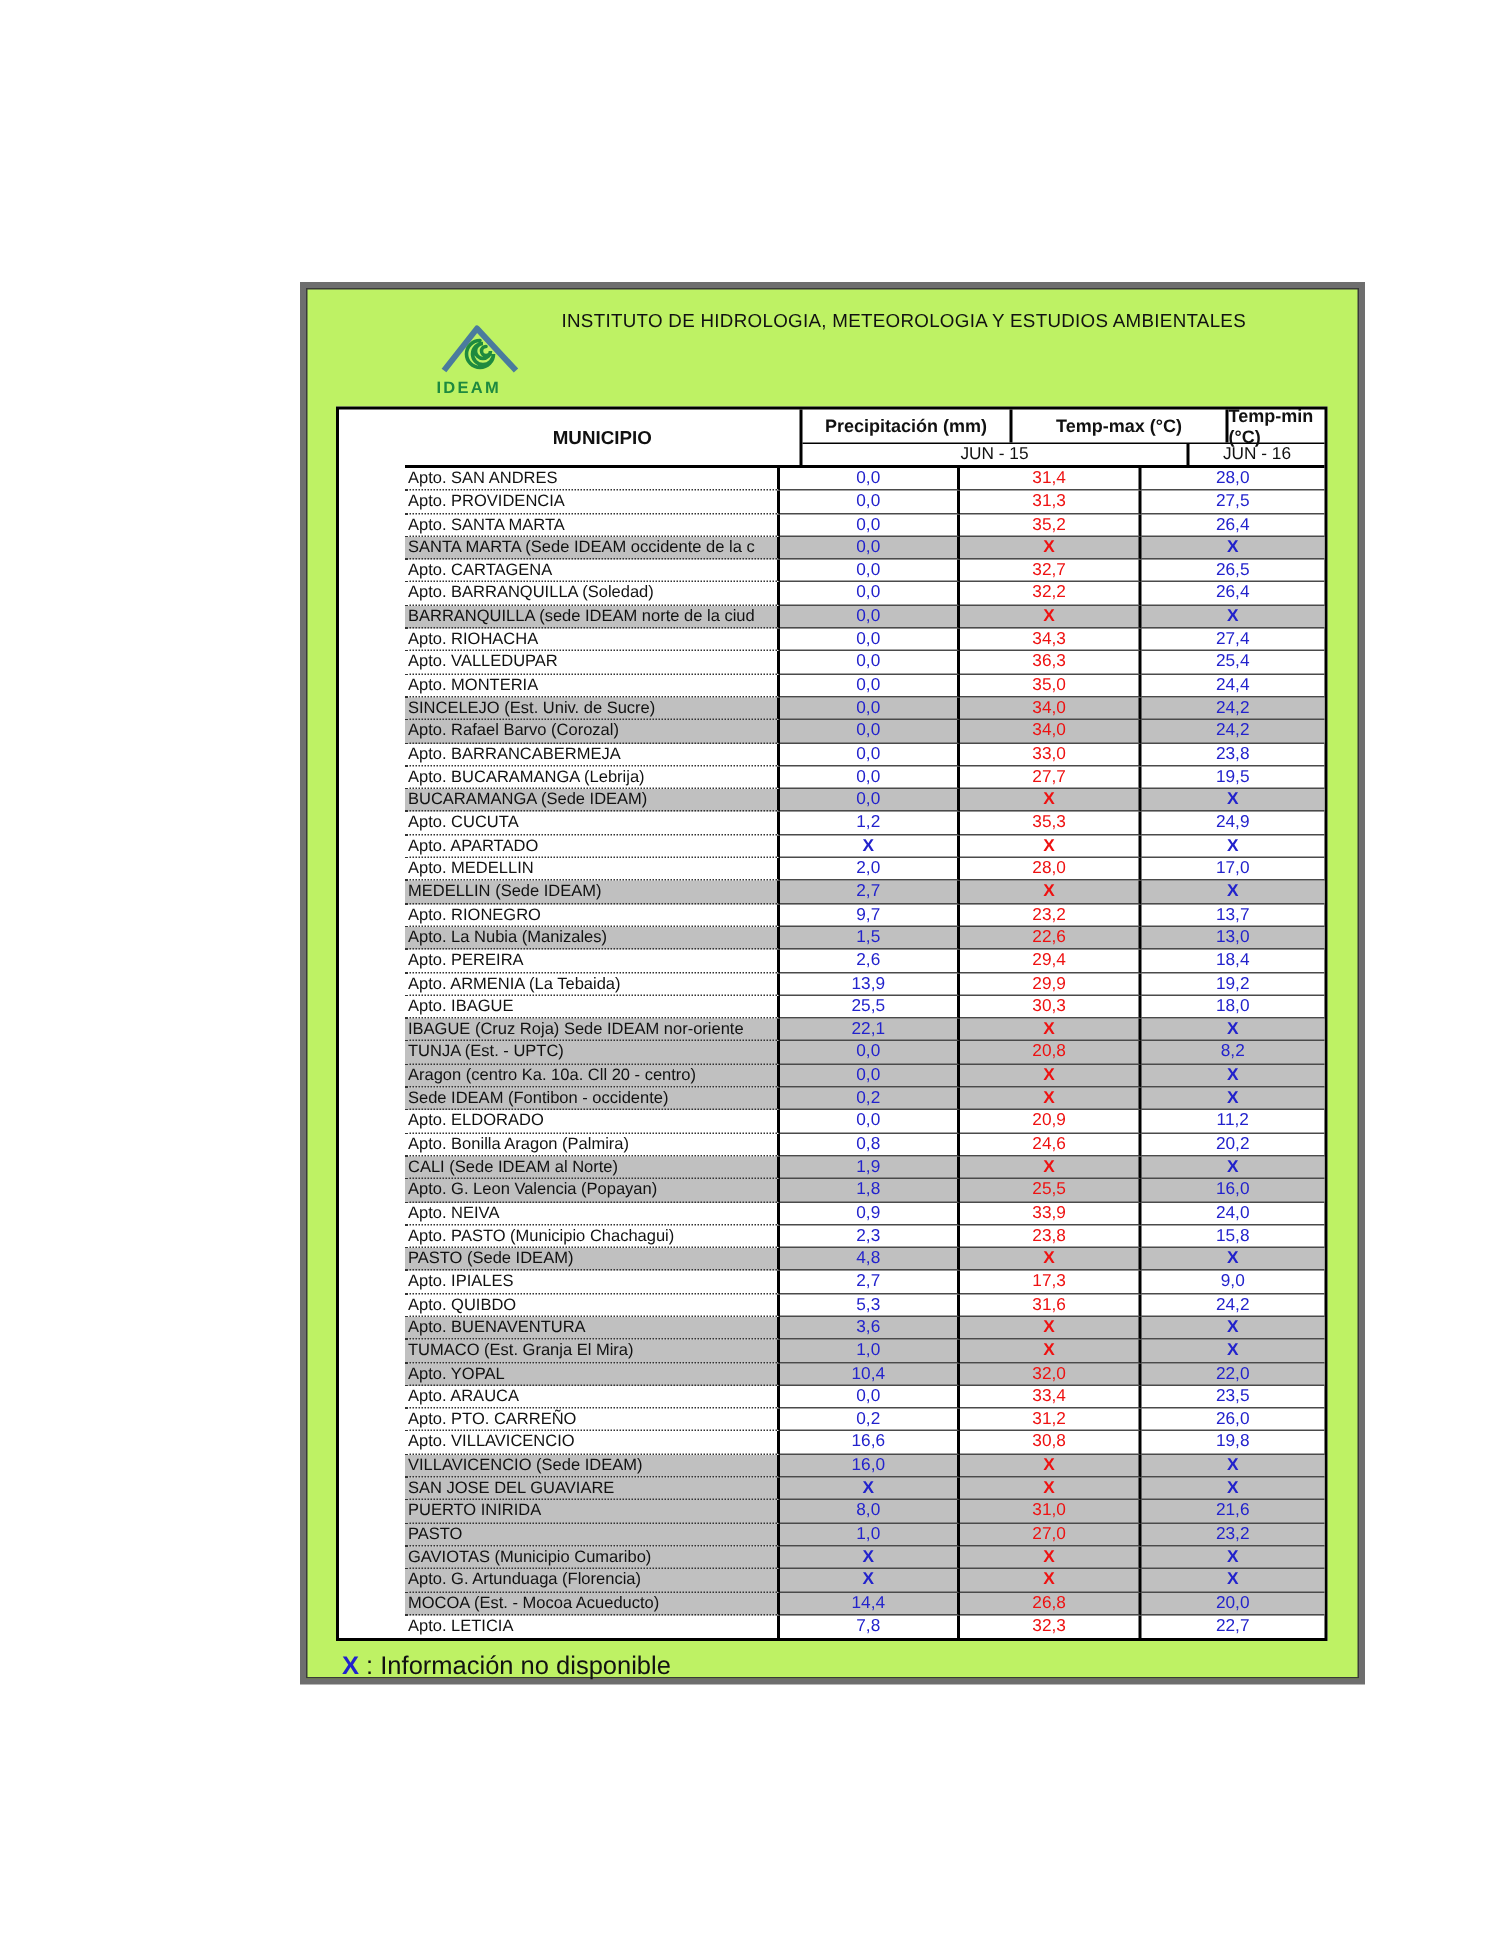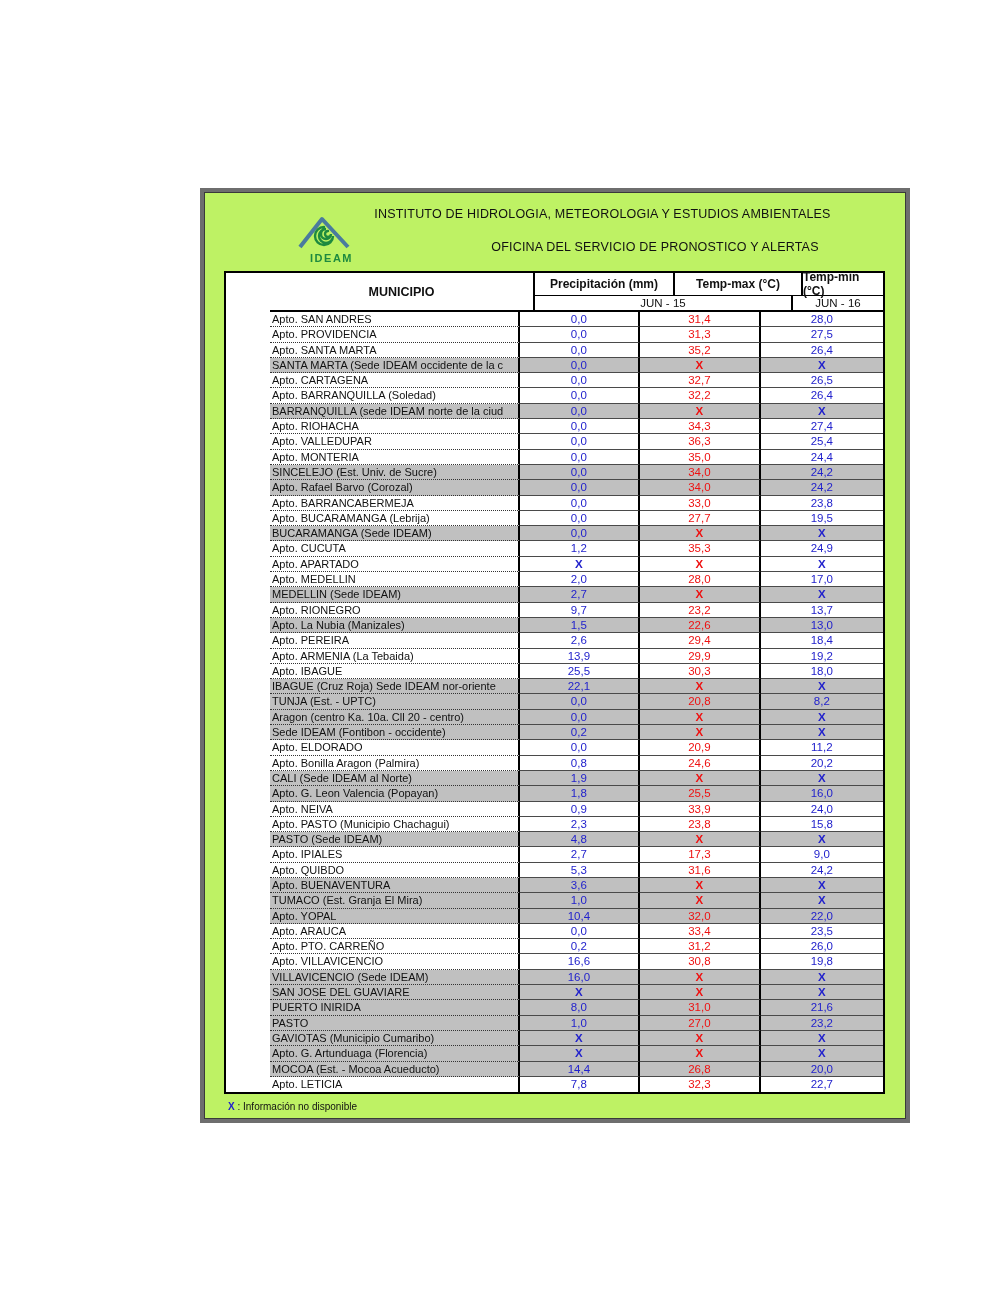--- a/index.html
+++ b/index.html
@@ -13,41 +13,41 @@
     background:#bef264; border:1px solid #3a3a3a; box-shadow:0 0 0 4px #6e6e6e;
   }
   .title1 {
     position:absolute; top:14px; left:95px; width:605px; text-align:center;
     font-size:12.5px; letter-spacing:0.2px;
   }
   .title2 {
     position:absolute; top:47px; left:200px; width:500px; text-align:center;
     font-size:12.5px; letter-spacing:0.2px;
   }
-  .logo { position:absolute; left:86px; top:18px; width:62px; text-align:right; }
+  .logo { position:absolute; left:86px; top:18px; width:62px; text-align:left; }
   .logo-text { font-size:11px; font-weight:bold; color:var(--c-green,#1e8a3f); letter-spacing:1.5px; margin-top:-3px; }
 
   .tablewrap {
     position:absolute; left:19px; top:78px; width:661px;
     border:2px solid #000; box-sizing:border-box; background:#fff;padding-left:44px;
   }
   .thead { display:flex; border-bottom:2px solid #000; }
   .mun-h {
     width:265px; border-right:2px solid #000; display:flex; align-items:center;
     justify-content:center; font-weight:bold; font-size:12.5px; box-sizing:border-box;
   }
   .h-right { flex:1; display:flex; flex-direction:column; }
   .h-row1 { display:flex; height:22px; border-bottom:1px solid #000; }
   .h-row2 { display:flex; height:14px; }
   .h-cell {
     display:flex; align-items:center; justify-content:center; font-weight:bold;
     font-size:12px; box-sizing:border-box;
   }
   .w-prec { width:140px; border-right:2px solid #000; }
-  .w-tmax { width:128px; border-right:2px solid #000; }
+  .w-tmax { width:144px; border-right:2px solid #000; }
   .w-tmin { flex:1; }
   .p-cell { font-weight:normal; font-size:11.5px; display:flex; align-items:center; justify-content:center; box-sizing:border-box; }
   .p-15 { width:258px; border-right:2px solid #000; }
   .p-16 { flex:1; }
 
   .trow { display:flex; height:15.3px; }
   .trow.shaded { background:var(--c-shade,#c0c0c0); }
   .cell { box-sizing:border-box; height:100%; overflow:hidden; }
   .name-cell {
     width:265px; border-right:2px solid #000; border-bottom:1px dotted #333;
@@ -58,30 +58,29 @@
   .val-cell {
     text-align:center; font-size:11.5px; line-height:14px;
     border-bottom:1px solid #4a4a4a;
   }
   .val-precip { width:128px; border-right:2px solid #000; color:var(--c-blue,#2222cc); }
   .val-tmax   { width:128px; border-right:2px solid #000; color:var(--c-red,#ee1111); }
   .val-tmin   { width:130px; color:var(--c-blue,#2222cc); }
   .val-cell.na { font-weight:bold; }
   .trow:last-child .cell { border-bottom:none; }
 
-  .footnote { position:absolute; left:23px; top:908px; font-size:10px; }
+  .footnote { position:absolute; left:23px; top:908px; font-size:17px; }
   .footnote .fx { color:var(--c-blue,#2222cc); font-weight:bold; }
 </style>
 </head>
 <body>
 
 <div class="frame">
 
   <div class="title1">INSTITUTO DE HIDROLOGIA, METEOROLOGIA Y ESTUDIOS AMBIENTALES</div>
-  <div class="title2">OFICINA DEL SERVICIO DE PRONOSTICO Y ALERTAS</div>
 
   <div class="logo">
     <svg width="58" height="40" viewBox="0 0 58 40">
       <path d="M5 36 L27 8 L53 36" fill="none" stroke="var(--c-lblue,#4a7b9d)" stroke-width="4" stroke-linejoin="round"></path>
       <path d="M29 16 a9 9 0 1 0 9 9 a7 7 0 1 1 -7 -7 a5 5 0 1 0 5 5 a3 3 0 1 1 -3 -3" fill="none" stroke="var(--c-green,#1e8a3f)" stroke-width="2.4" stroke-linecap="round"></path>
     </svg>
     <div class="logo-text">IDEAM</div>
   </div>
 
   <div class="tablewrap">

